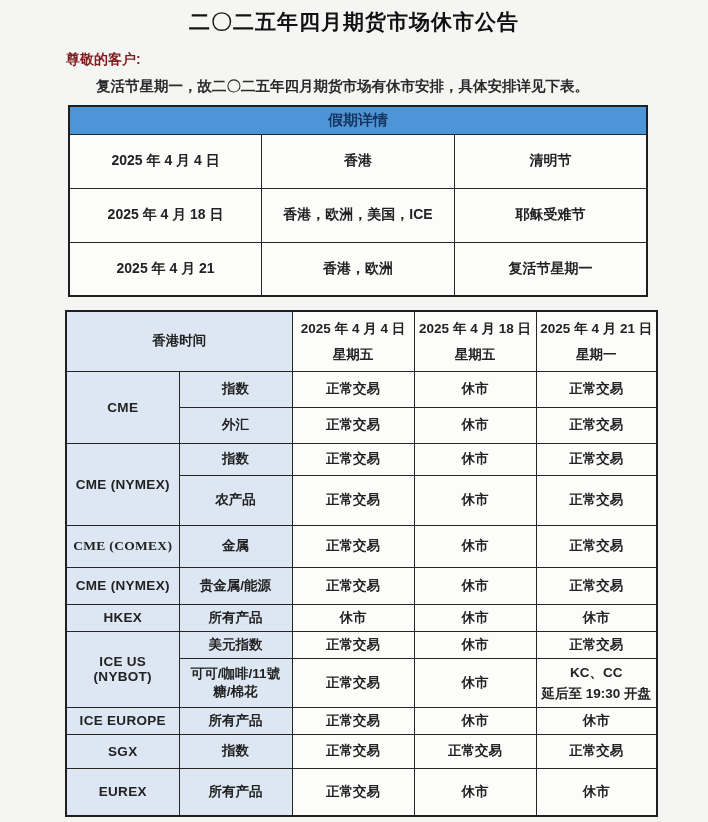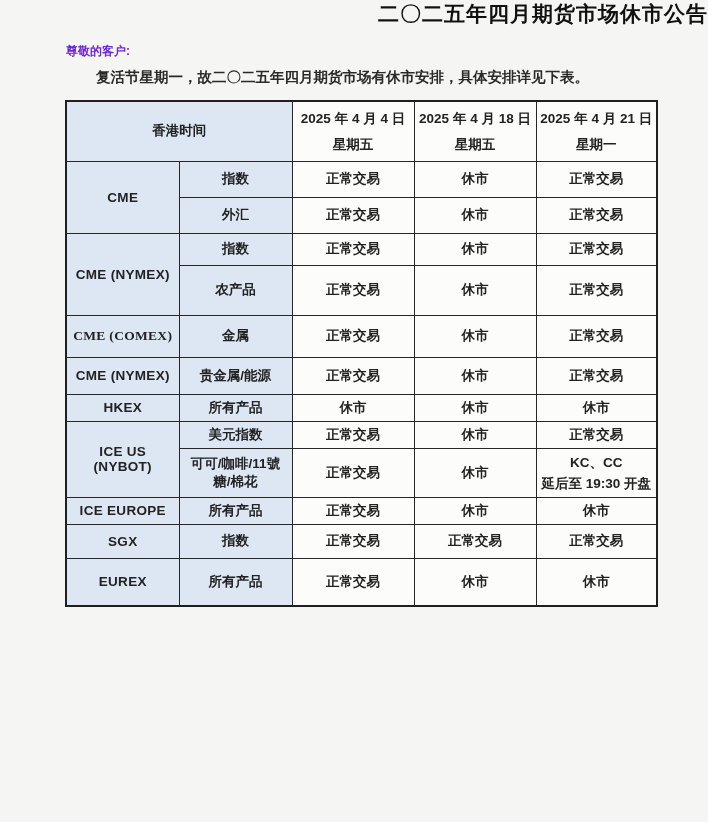--- a/index.html
+++ b/index.html
@@ -9,32 +9,32 @@
     background: #f3f3f1;
     color: #1c1c1c;
   }
   .page {
     width: 708px;
     height: 822px;
     background: #f5f5f3;
     overflow: hidden;
   }
   .doc-title {
-    text-align: right;
+    text-align: center;
     font-size: 21px;
     font-weight: 700;
     letter-spacing: 1px;
-    padding-top: 0;
+    padding-top: 8px;
     color: #111;
   }
   .greeting {
     margin: 15px 0 0 66px;
-    font-size: 12px;
+    font-size: 14px;
     font-weight: 600;
-    color: #6d28d9;
+    color: #7f1d1d;
   }
   .intro-line {
     margin: 8px 0 0 96px;
     font-size: 14.5px;
     font-weight: 600;
     color: #2a2a2a;
   }
   table {
     border-collapse: collapse;
     table-layout: fixed;
@@ -94,20 +94,42 @@
 </head>
 <body>
 
 <div class="page">
 
   <div class="doc-title">二〇二五年四月期货市场休市公告</div>
 
   <div class="greeting">尊敬的客户:</div>
   <div class="intro-line">复活节星期一，故二〇二五年四月期货市场有休市安排，具体安排详见下表。</div>
 
+  <table class="holiday-table">
+    <tbody>
+        <tr>
+      <td class="tbl-title" colspan="3">假期详情</td>
+    </tr>
+    <tr>
+      <td class="hcol1">2025 年 4 月 4 日</td>
+      <td class="hcol2">香港</td>
+      <td class="hcol3">清明节</td>
+    </tr>
+    <tr>
+      <td>2025 年 4 月 18 日</td>
+      <td>香港，欧洲，美国，ICE</td>
+      <td>耶稣受难节</td>
+    </tr>
+    <tr>
+      <td>2025 年 4 月 21</td>
+      <td>香港，欧洲</td>
+      <td>复活节星期一</td>
+    </tr>
+  </tbody>
+    </table>
 
   <table class="schedule-table">
     <tbody>
         <tr style="height:60px;">
       <td class="corner-cell" colspan="2">香港时间</td>
       <td class="date-header scol-d1">
         <span>2025 年 4 月 4 日</span>
         <span class="weekday">星期五</span>
       </td>
       <td class="date-header scol-d2">

